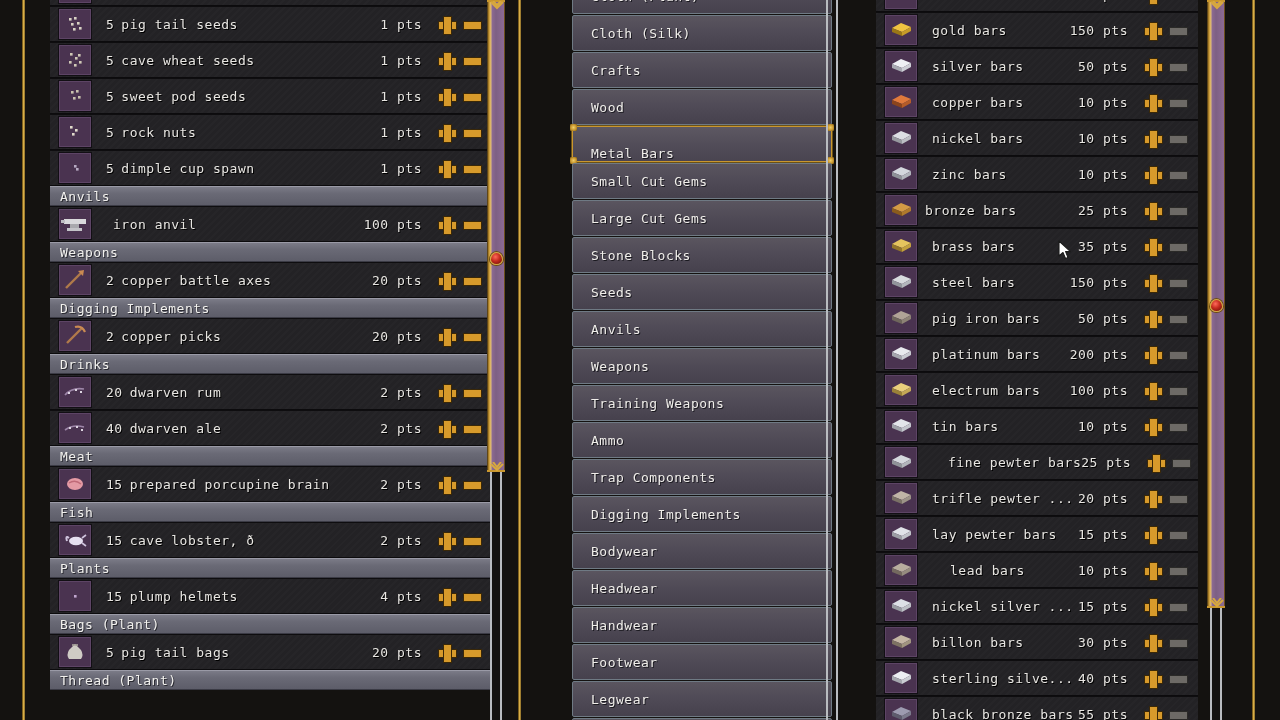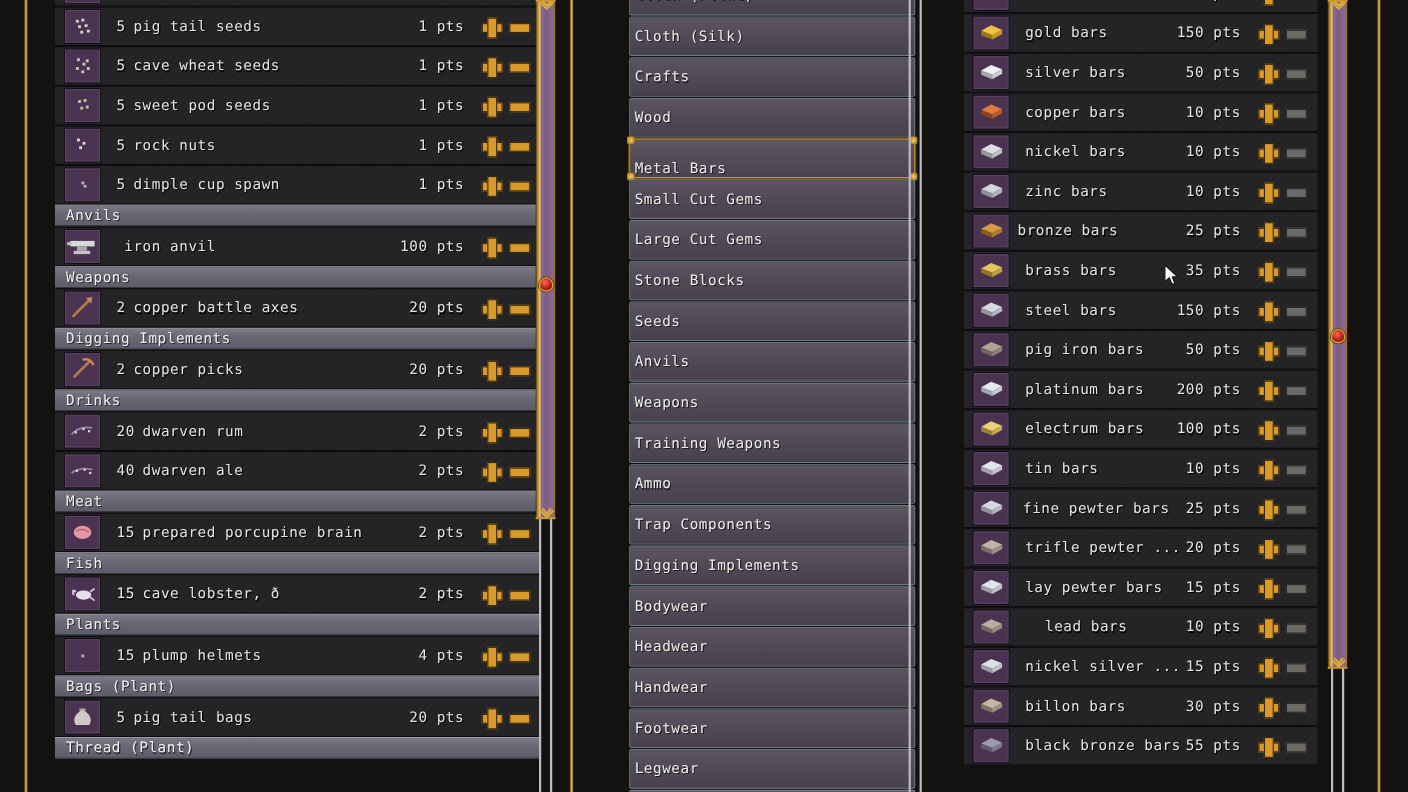--- a/index.html
+++ b/index.html
@@ -82,21 +82,21 @@
     color:#f2f1ee; letter-spacing:.5px;
     text-shadow:1px 1px 0 #2a2a31;
   }
 
   
   .catbtn {
     position:relative;
     height:36px;
     margin:0 0 0 0;
     display:flex; align-items:center;
-    padding-left:4px;
+    padding-left:18px;
     color:#f0eeea; letter-spacing:.5px;
     text-shadow:1px 1px 0 #1b1a20;
     background:linear-gradient(to bottom,#5a555f 0%,#4f4a56 50%,#46414d 100%);
     border:1px solid #6f7a84;
     border-radius:2px;
   }
   .catbtn + .catbtn { margin-top:1px; }
   .catbtn.selected {
     background:linear-gradient(to bottom,#5d5862 0%,#524d59 50%,#494450 100%);
     border:1px solid #c9972e;
@@ -713,21 +713,21 @@
             </div>
           </div>
           <div class="row">
             <div class="ico">
               <svg class="glyph" width="26" height="18" viewBox="0 0 26 18">
                 <path d="M4 7 L13 2 L23 6 L14 11 Z" fill="#d5d8dd"></path>
                 <path d="M4 7 L14 11 L14 15 L4 11 Z" fill="#909398"></path>
                 <path d="M14 11 L23 6 L23 10 L14 15 Z" fill="#b2b5bb"></path>
               </svg>
             </div>
-            <span class="name" style="margin-left: 12px;">fine pewter bars</span>
+            <span class="name" style="margin-left: 30px;">fine pewter bars</span>
             <span class="pts">25 pts</span>
             <div class="btns">
               <span class="btn-plus"></span>
               <span class="btn-minus dim"></span>
             </div>
           </div>
           <div class="row">
             <div class="ico">
               <svg class="glyph" width="26" height="18" viewBox="0 0 26 18">
                 <path d="M4 7 L13 2 L23 6 L14 11 Z" fill="#c0b5a6"></path>
@@ -790,20 +790,35 @@
           <div class="row">
             <div class="ico">
               <svg class="glyph" width="26" height="18" viewBox="0 0 26 18">
                 <path d="M4 7 L13 2 L23 6 L14 11 Z" fill="#c4b6a4"></path>
                 <path d="M4 7 L14 11 L14 15 L4 11 Z" fill="#7d7263"></path>
                 <path d="M14 11 L23 6 L23 10 L14 15 Z" fill="#a0947f"></path>
               </svg>
             </div>
             <span class="name" style="margin-left: 14px;">billon bars</span>
             <span class="pts">30 pts</span>
+            <div class="btns">
+              <span class="btn-plus"></span>
+              <span class="btn-minus dim"></span>
+            </div>
+          </div>
+          <div class="row">
+            <div class="ico">
+              <svg class="glyph" width="26" height="18" viewBox="0 0 26 18">
+                <path d="M4 7 L13 2 L23 6 L14 11 Z" fill="#eceef2"></path>
+                <path d="M4 7 L14 11 L14 15 L4 11 Z" fill="#a6a8af"></path>
+                <path d="M14 11 L23 6 L23 10 L14 15 Z" fill="#cacdd3"></path>
+              </svg>
+            </div>
+            <span class="name" style="margin-left: 14px;">sterling silve...</span>
+            <span class="pts">40 pts</span>
             <div class="btns">
               <span class="btn-plus"></span>
               <span class="btn-minus dim"></span>
             </div>
           </div>
           <div class="row">
             <div class="ico">
               <svg class="glyph" width="26" height="18" viewBox="0 0 26 18">
                 <path d="M4 7 L13 2 L23 6 L14 11 Z" fill="#9d9bb0"></path>
                 <path d="M4 7 L14 11 L14 15 L4 11 Z" fill="#5e5c6d"></path>

